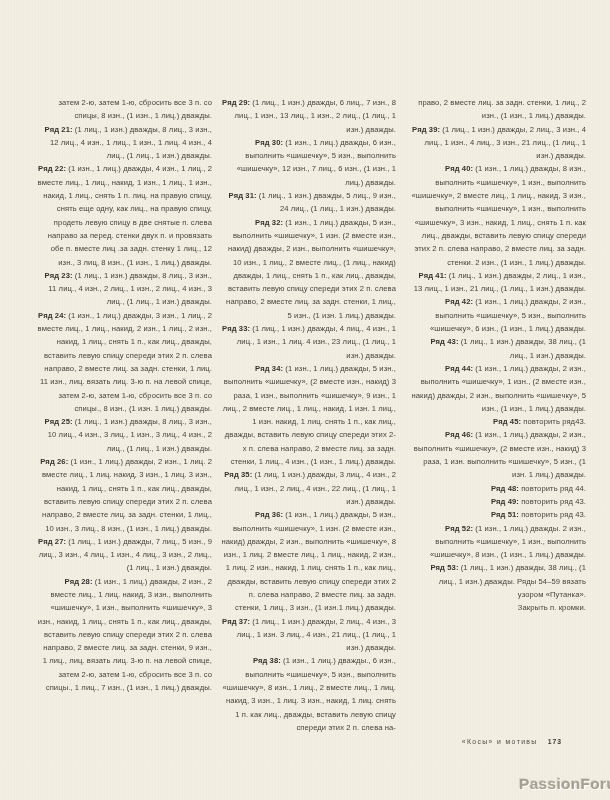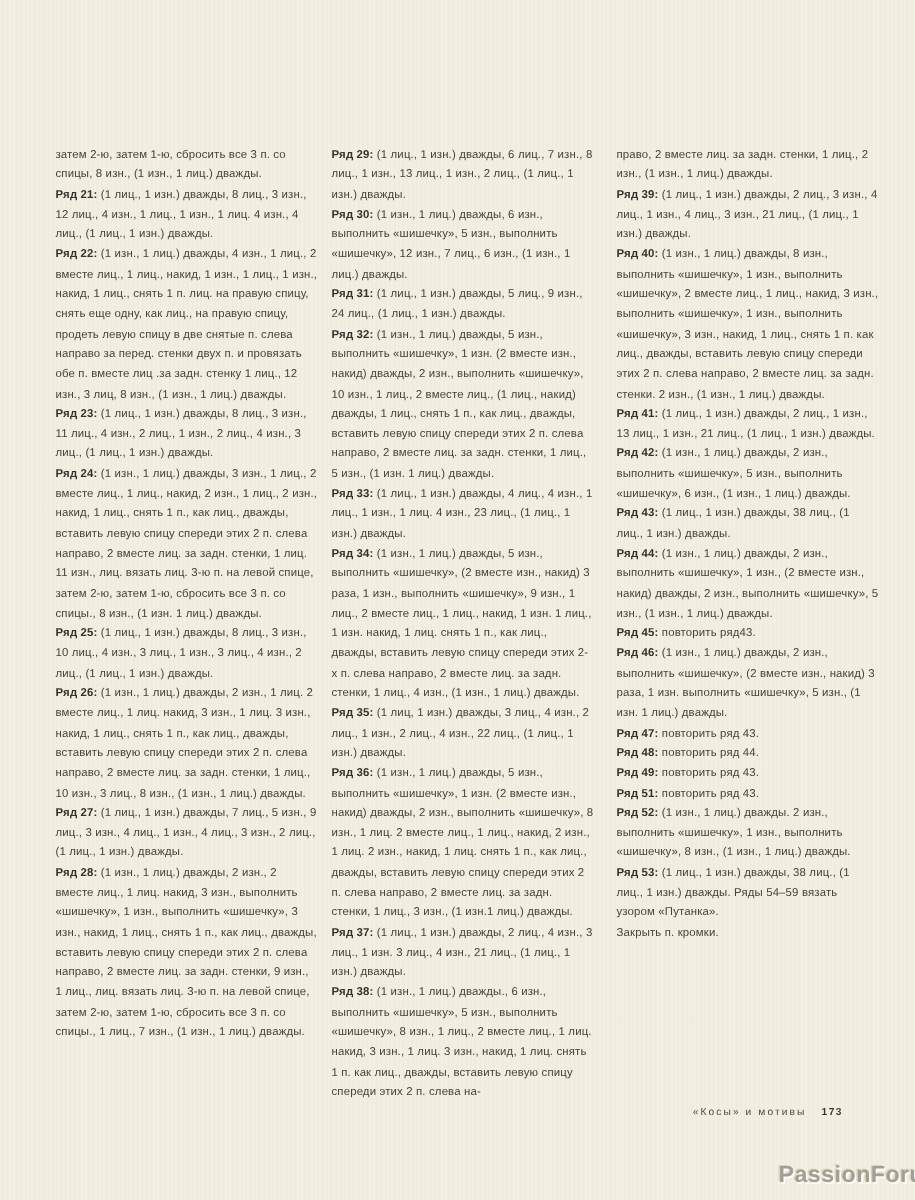--- a/index.html
+++ b/index.html
@@ -34,21 +34,21 @@
     color: #45433c;
     font-size: 7.6px;
     line-height: 13.3px;
     letter-spacing: 0.1px;
   }
   .col-1 { left: 37px; }
   .col-2 { left: 221px; }
   .col-3 { left: 411px; }
   .text-column p {
     margin: 0;
-    text-align: left;
+    text-align: right;
   }
   .text-column strong {
     font-weight: bold;
     color: #34322c;
   }
   .footer {
     position: absolute;
     top: 738px;
     right: 48px;
     font-size: 6.8px;
@@ -106,21 +106,20 @@
   <div class="text-column col-3">
       <p>право, 2 вместе лиц. за задн. стенки, 1 лиц., 2 изн., (1 изн., 1 лиц.) дважды.</p>
       <p><strong>Ряд 39: </strong>(1 лиц., 1 изн.) дважды, 2 лиц., 3 изн., 4 лиц., 1 изн., 4 лиц., 3 изн., 21 лиц., (1 лиц., 1 изн.) дважды.</p>
       <p><strong>Ряд 40: </strong>(1 изн., 1 лиц.) дважды, 8 изн., выполнить «шишечку», 1 изн., выполнить «шишечку», 2 вместе лиц., 1 лиц., накид, 3 изн., выполнить «шишечку», 1 изн., выполнить «шишечку», 3 изн., накид, 1 лиц., снять 1 п. как лиц., дважды, вставить левую спицу спереди этих 2 п. слева направо, 2 вместе лиц. за задн. стенки. 2 изн., (1 изн., 1 лиц.) дважды.</p>
       <p><strong>Ряд 41: </strong>(1 лиц., 1 изн.) дважды, 2 лиц., 1 изн., 13 лиц., 1 изн., 21 лиц., (1 лиц., 1 изн.) дважды.</p>
       <p><strong>Ряд 42: </strong>(1 изн., 1 лиц.) дважды, 2 изн., выполнить «шишечку», 5 изн., выполнить «шишечку», 6 изн., (1 изн., 1 лиц.) дважды.</p>
       <p><strong>Ряд 43: </strong>(1 лиц., 1 изн.) дважды, 38 лиц., (1 лиц., 1 изн.) дважды.</p>
       <p><strong>Ряд 44: </strong>(1 изн., 1 лиц.) дважды, 2 изн., выполнить «шишечку», 1 изн., (2 вместе изн., накид) дважды, 2 изн., выполнить «шишечку», 5 изн., (1 изн., 1 лиц.) дважды.</p>
       <p><strong>Ряд 45: </strong>повторить ряд43.</p>
       <p><strong>Ряд 46: </strong>(1 изн., 1 лиц.) дважды, 2 изн., выполнить «шишечку», (2 вместе изн., накид) 3 раза, 1 изн. выполнить «шишечку», 5 изн., (1 изн. 1 лиц.) дважды.</p>
-      <p><strong>Ряд 47: </strong>повторить ряд 43.</p>
       <p><strong>Ряд 48: </strong>повторить ряд 44.</p>
       <p><strong>Ряд 49: </strong>повторить ряд 43.</p>
       <p><strong>Ряд 51: </strong>повторить ряд 43.</p>
       <p><strong>Ряд 52: </strong>(1 изн., 1 лиц.) дважды. 2 изн., выполнить «шишечку», 1 изн., выполнить «шишечку», 8 изн., (1 изн., 1 лиц.) дважды.</p>
       <p><strong>Ряд 53: </strong>(1 лиц., 1 изн.) дважды, 38 лиц., (1 лиц., 1 изн.) дважды. Ряды 54–59 вязать узором «Путанка».</p>
       <p>Закрыть п. кромки.</p>
     </div>
 
   <div class="footer">
     <span>«Косы» и мотивы</span><span class="pagenum">173</span>

